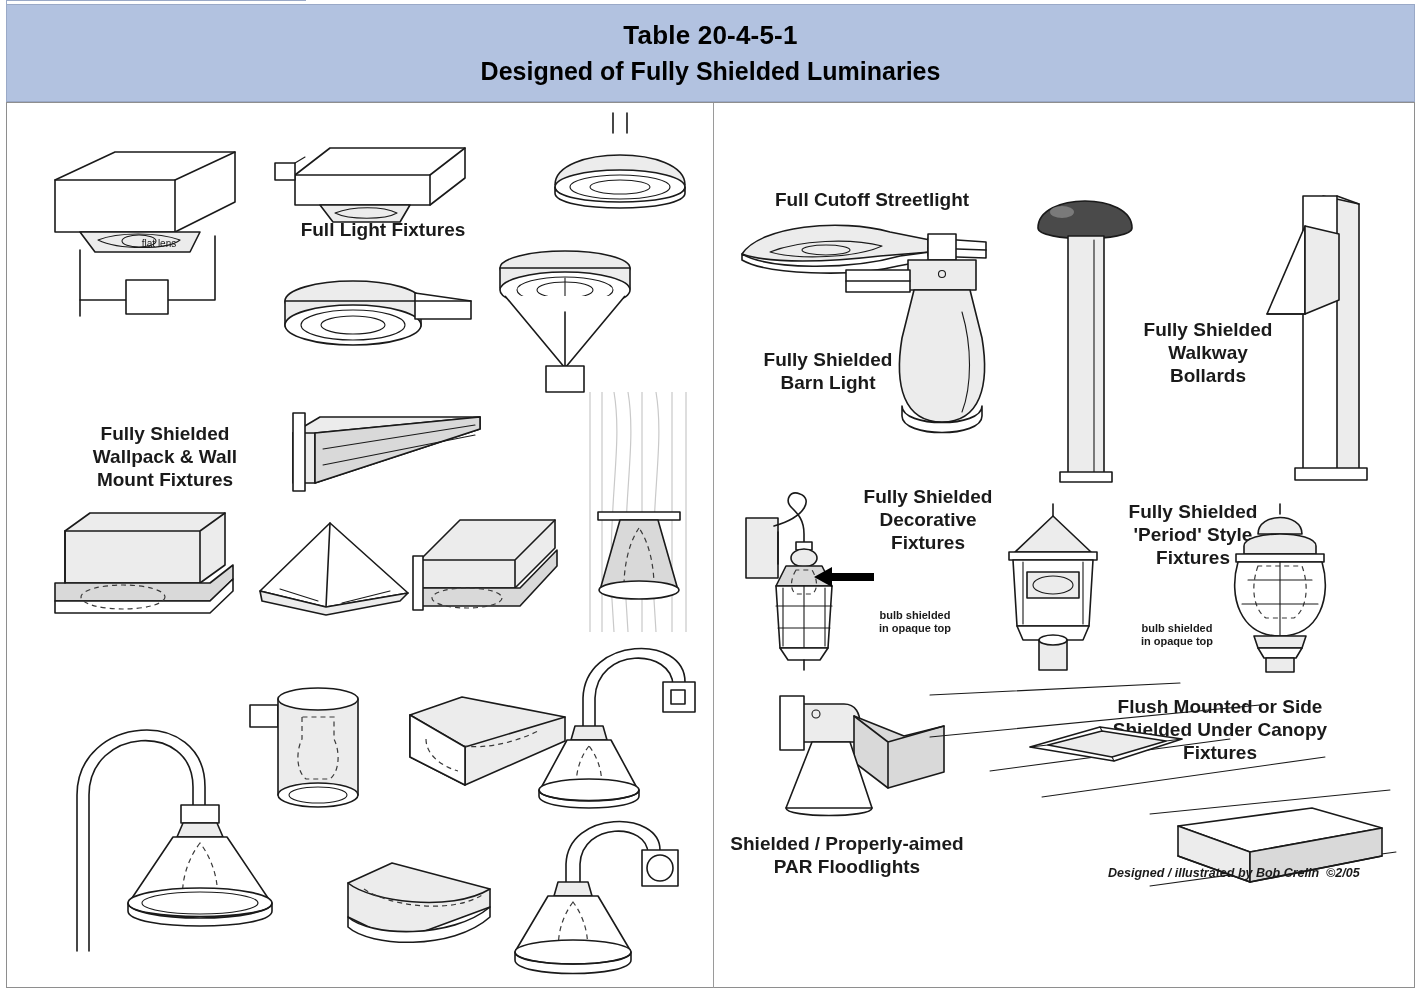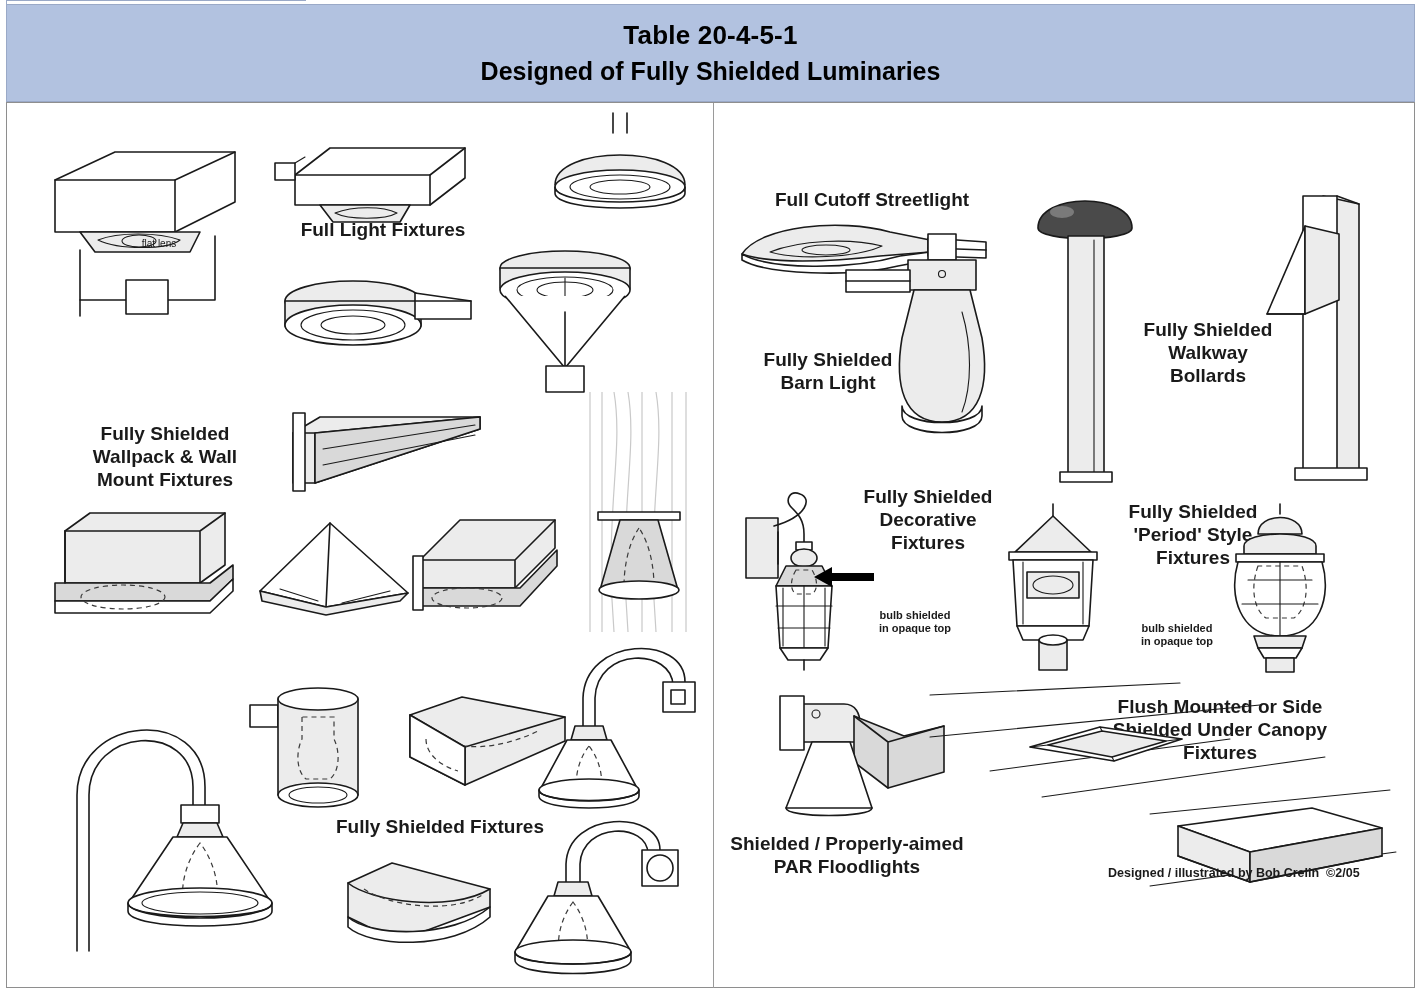--- a/index.html
+++ b/index.html
@@ -91,20 +91,21 @@
     margin-top: 44px;
   }
   .lbl.tiny {
     font-size: 10px;
     font-weight: normal;
     line-height: 1.1;
   }
   .credit {
     position: absolute;
     font-size: 12.5px;
+    font-style: italic;
     font-weight: bold;
     color: #1a1a1a;
     white-space: pre;
   }
   
   .art {
     position: absolute;
   }
   svg { display: block; overflow: visible; }
   .ln   { fill: none; stroke: #1a1a1a; stroke-width: 1.6; stroke-linejoin: round; stroke-linecap: round; }
@@ -317,21 +318,20 @@
       <path class="fillW" d="M124 30 L160 30 L160 66 L124 66 Z"></path>
       <circle class="fillW" cx="142" cy="48" r="13"></circle>
       <path class="fillL" d="M40 62 L70 62 L74 76 L36 76 Z"></path>
       <path class="fillW" d="M30 76 L80 76 L112 130 L-2 130 Z"></path>
       <path class="dash" d="M55 82 C43 98, 39 118, 41 130 L69 130 C71 118, 67 98, 55 82 Z"></path>
       <ellipse class="fillW" cx="55" cy="132" rx="58" ry="12"></ellipse>
       <path class="ln" d="M-3 132 C-3 148, 113 148, 113 132 L113 140 C113 158, -3 158, -3 140 Z"></path>
     </svg>
   </div>
 
-  <div class="lbl" style="left:310px; top:815px; width:260px;">Fully Shielded Fixtures</div>
 
   <div class="lbl" style="left:752px; top:188px; width:240px;">Full Cutoff Streetlight</div>
 
   <div class="art" style="left:730px; top:212px;">
     <svg width="260" height="80" viewBox="0 0 260 80">
       <path class="fillL" d="M12 42 C30 14, 110 6, 160 20 L200 28 L200 40 L150 44 C100 50, 40 52, 12 42 Z"></path>
       <path class="fillW" d="M12 42 C40 58, 120 58, 170 44 L200 40 L200 48 L168 54 C120 66, 36 62, 12 48 Z"></path>
       <path class="lnT" d="M40 40 C70 28, 120 26, 152 34 C126 46, 68 48, 40 40 Z"></path>
       <ellipse class="lnT" cx="96" cy="38" rx="24" ry="5"></ellipse>
       <path class="fillW" d="M198 26 L256 30 L256 46 L198 44 Z"></path>

